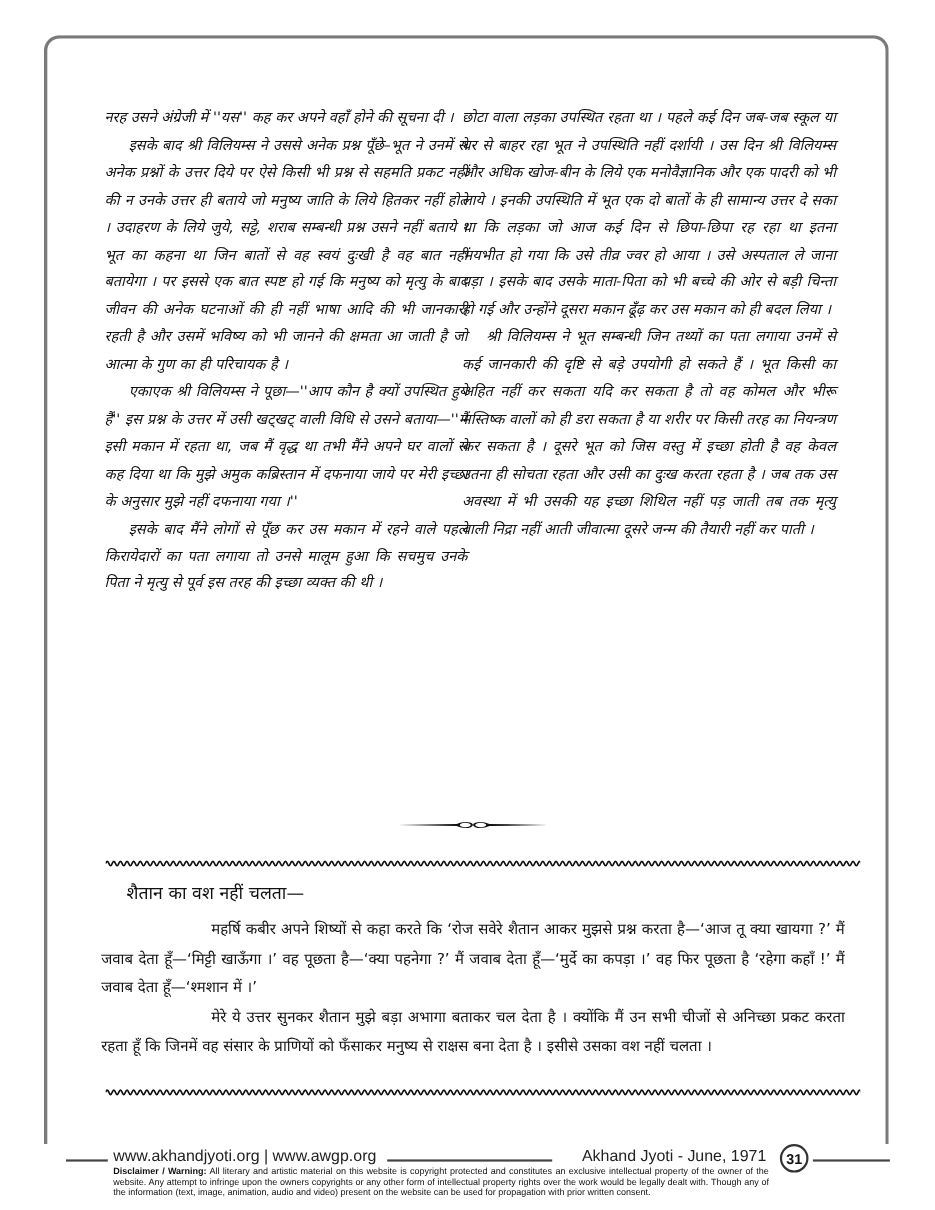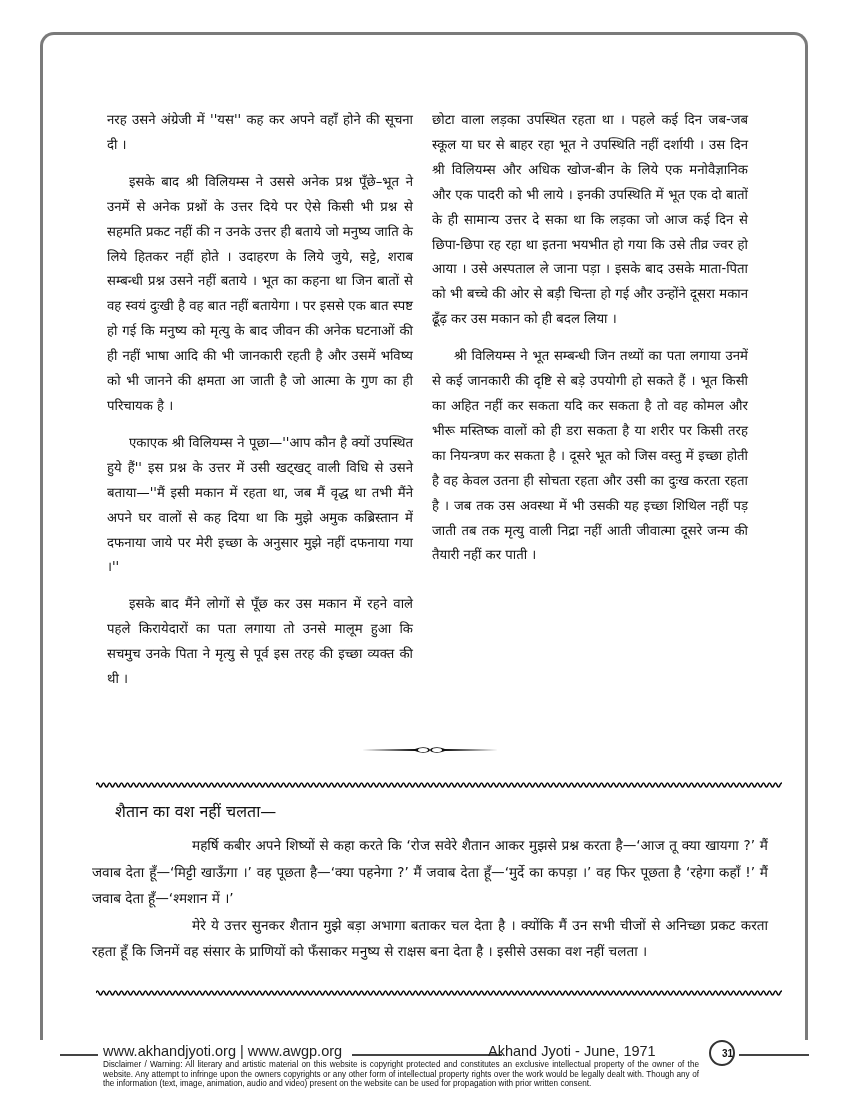--- a/index.html
+++ b/index.html
@@ -2,38 +2,38 @@
 <html><head>
 <meta charset="utf-8">
 <style>
   html, body { margin:0; padding:0; background:#ffffff; }
   body { width:850px; height:1100px; position:relative; overflow:hidden; font-family:"DejaVu Sans", sans-serif; color:#111; }
   .frame { position:absolute; left:40px; top:32px; width:768px; height:1012px; border:3px solid #7a7a7a; border-bottom:none; border-radius:14px 14px 0 0; box-sizing:border-box; }
   .frame-cover { position:absolute; left:0; top:1040px; width:850px; height:10px; background:#fff; }
   .col { position:absolute; top:96px; font-size:13.2px; line-height:24.9px; text-align:justify; }
   .col-left { left:95px; width:330px; }
   .col-right { left:420px; width:340px; }
-  .col p { margin:12px; }
+  .col p { margin:0;font-style:italic; }
   .col p.indent { text-indent:22px; }
   .ornament { position:absolute; left:360px; top:742px; width:140px; height:16px; }
   .wavy { position:absolute; left:96px; width:686px; height:8px; }
   .wavy-top { top:781px; }
   .wavy-bottom { top:989px; }
   .box-title { position:absolute; left:115px; top:800px; font-size:16px; line-height:24px; }
   .box-body { position:absolute; left:92px; top:832px; width:676px; font-size:13.6px; line-height:26.5px; text-align:justify; }
   .box-body p { margin:0; }
   .box-body p.indent { text-indent:100px; }
   .footer-line-left { position:absolute; left:60px; top:1054px; width:38px; height:1.5px; background:#444; }
   .footer-line-mid { position:absolute; left:352px; top:1054px; width:150px; height:1.5px; background:#444; }
   .footer-line-right { position:absolute; left:739px; top:1054px; width:70px; height:1.5px; background:#444; }
   .footer-site { position:absolute; left:103px; top:1043px; font-family:"Liberation Sans", sans-serif; font-size:14.5px; color:#222;text-align:center; }
-  .footer-mag { position:absolute; left:488px; top:1043px; font-family:"Liberation Sans", sans-serif; font-size:14.5px; color:#222; }
-  .page-num { position:absolute; left:709px; top:1040px; width:26px; height:26px; border:2px solid #333; border-radius:50%; box-sizing:border-box; display:flex; align-items:center; justify-content:flex-end; font-family:"Liberation Sans", sans-serif; font-weight:bold; font-size:10px; }
+  .footer-mag { position:absolute; left:529px; top:1043px; font-family:"Liberation Sans", sans-serif; font-size:14.5px; color:#222; }
+  .page-num { position:absolute; left:709px; top:1040px; width:26px; height:26px; border:2px solid #333; border-radius:50%; box-sizing:border-box; display:flex; align-items:center; justify-content:center; font-family:"Liberation Sans", sans-serif; font-weight:bold; font-size:13px; }
   .disclaimer { position:absolute; left:103px; top:1060px; width:596px; font-family:"Liberation Sans", sans-serif; font-size:8.2px; line-height:9.5px; text-align:justify; color:#111; }
-  .disclaimer b { font-weight:normal; }
+  .disclaimer b { font-weight:bold; }
 </style>
 </head>
 <body>
 
 <div class="frame"></div>
 <div class="frame-cover"></div>
 
 <div class="col col-left">
   <p>नरह उसने अंग्रेजी में ''यस'' कह कर अपने वहाँ होने की सूचना दी ।</p>
   <p class="indent">इसके बाद श्री विलियम्स ने उससे अनेक प्रश्न पूँछे–भूत ने उनमें से अनेक प्रश्नों के उत्तर दिये पर ऐसे किसी भी प्रश्न से सहमति प्रकट नहीं की न उनके उत्तर ही बताये जो मनुष्य जाति के लिये हितकर नहीं होते । उदाहरण के लिये जुये, सट्टे, शराब सम्बन्धी प्रश्न उसने नहीं बताये । भूत का कहना था जिन बातों से वह स्वयं दुःखी है वह बात नहीं बतायेगा । पर इससे एक बात स्पष्ट हो गई कि मनुष्य को मृत्यु के बाद जीवन की अनेक घटनाओं की ही नहीं भाषा आदि की भी जानकारी रहती है और उसमें भविष्य को भी जानने की क्षमता आ जाती है जो आत्मा के गुण का ही परिचायक है ।</p>

